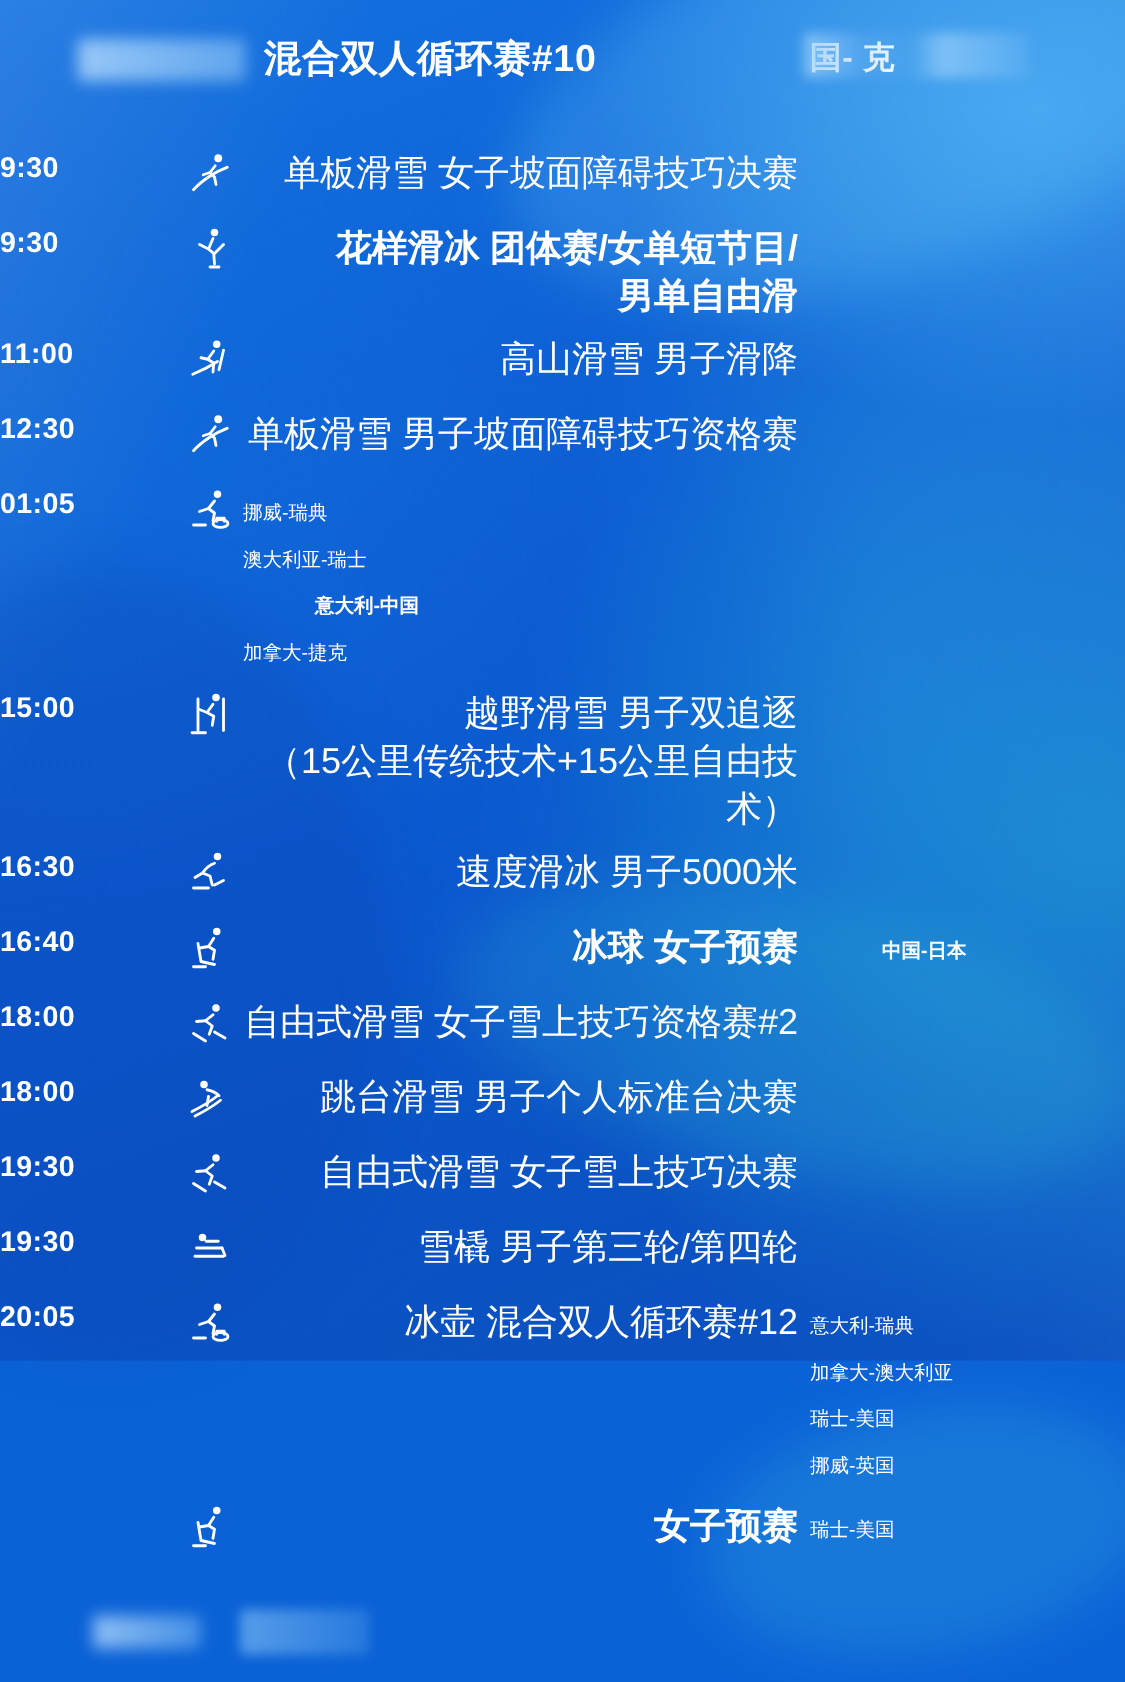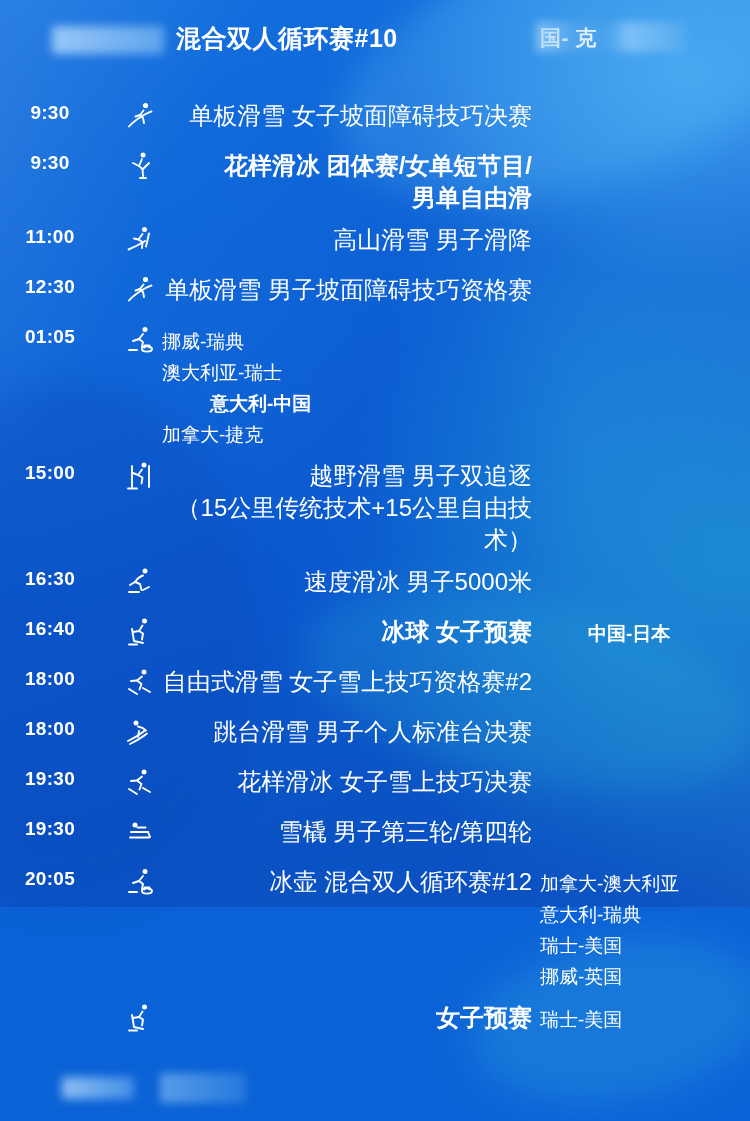--- a/index.html
+++ b/index.html
@@ -102,21 +102,21 @@
   }
   .row {
     position: relative;
     display: flex;
     align-items: flex-start;
     min-height: 50px;
     padding: 4px 0 4px 0;
   }
   .time {
     width: 118px;
-    text-align: center;
+    text-align: left;
     padding-right: 18px;
     font-size: 19px;
     font-weight: bold;
     padding-top: 4px;
     letter-spacing: 0.3px;
     flex: none;
   }
   .ico {
     width: 44px;
     flex: none;
@@ -131,21 +131,21 @@
     line-height: 32px;
     padding-top: 2px;
     padding-right: 8px;
     text-align: right;
   }
   .txt.bold { font-weight: bold; }
   .txt .l2 { display: block; }
   .matches {
     width: 210px;
     flex: none;
-    font-size: 19px;
+    font-size: 13px;
     line-height: 31px;
     padding-top: 4px;
   }
   .matches .m { display: block; }
   .matches .m.hl { font-weight: bold; margin-left: 48px; }
   .row.tall { min-height: 62px; }
 
   .last-blur-time {
     position: absolute;
     left: 62px;
@@ -335,21 +335,21 @@
         <div class="time">19:30</div>
         <div class="ico">
           <svg width="34" height="34" viewBox="0 0 34 34" fill="none" stroke="#ffffff" stroke-width="1.9" stroke-linecap="round" stroke-linejoin="round">
             <circle cx="21" cy="7" r="2.5" fill="#fff" stroke="none"></circle>
                 <path d="M19 11.5l-5 4 4.5 3.5-2 5.5"></path>
                 <path d="M14 15.5l-6 .5"></path>
                 <path d="M6 24l8 5"></path>
                 <path d="M20 23l7 4"></path>
           </svg>
         </div>
-        <div class="txt"><span>花样滑冰  女子雪上技巧决赛</span></div>
+        <div class="txt"><span>自由式滑雪  女子雪上技巧决赛</span></div>
         <div class="matches"></div>
       </div>
       <div class="row">
         <div class="time">19:30</div>
         <div class="ico">
           <svg width="34" height="34" viewBox="0 0 34 34" fill="none" stroke="#ffffff" stroke-width="1.9" stroke-linecap="round" stroke-linejoin="round">
             <circle cx="12" cy="10" r="2.5" fill="#fff" stroke="none"></circle>
                 <path d="M14.5 12.5h8"></path>
                 <path d="M8 17h17"></path>
                 <path d="M7 22.5h19"></path>
@@ -366,22 +366,22 @@
             <circle cx="22" cy="6.5" r="2.5" fill="#fff" stroke="none"></circle>
                 <path d="M20 11l-4 5 4 3-1 5"></path>
                 <path d="M16 16l-6 2"></path>
                 <path d="M6 27h8"></path>
                 <ellipse cx="24" cy="26" rx="5" ry="2.6"></ellipse>
                 <path d="M21.5 24.5v-2h5v2"></path>
           </svg>
         </div>
         <div class="txt"><span>冰壶  混合双人循环赛#12</span></div>
         <div class="matches">
+          <span class="m">意大利-瑞典</span>
           <span class="m">加拿大-澳大利亚</span>
-          <span class="m">意大利-瑞典</span>
           <span class="m">瑞士-美国</span>
           <span class="m">挪威-英国</span>
         </div>
       </div>
       <div class="row">
         <div class="time"></div>
         <div class="ico">
           <svg width="34" height="34" viewBox="0 0 34 34" fill="none" stroke="#ffffff" stroke-width="1.9" stroke-linecap="round" stroke-linejoin="round">
             <circle cx="21.5" cy="6" r="2.5" fill="#fff" stroke="none"></circle>
                 <path d="M19.5 10.5l-3.5 5.5 4 2.5-1 6"></path>

